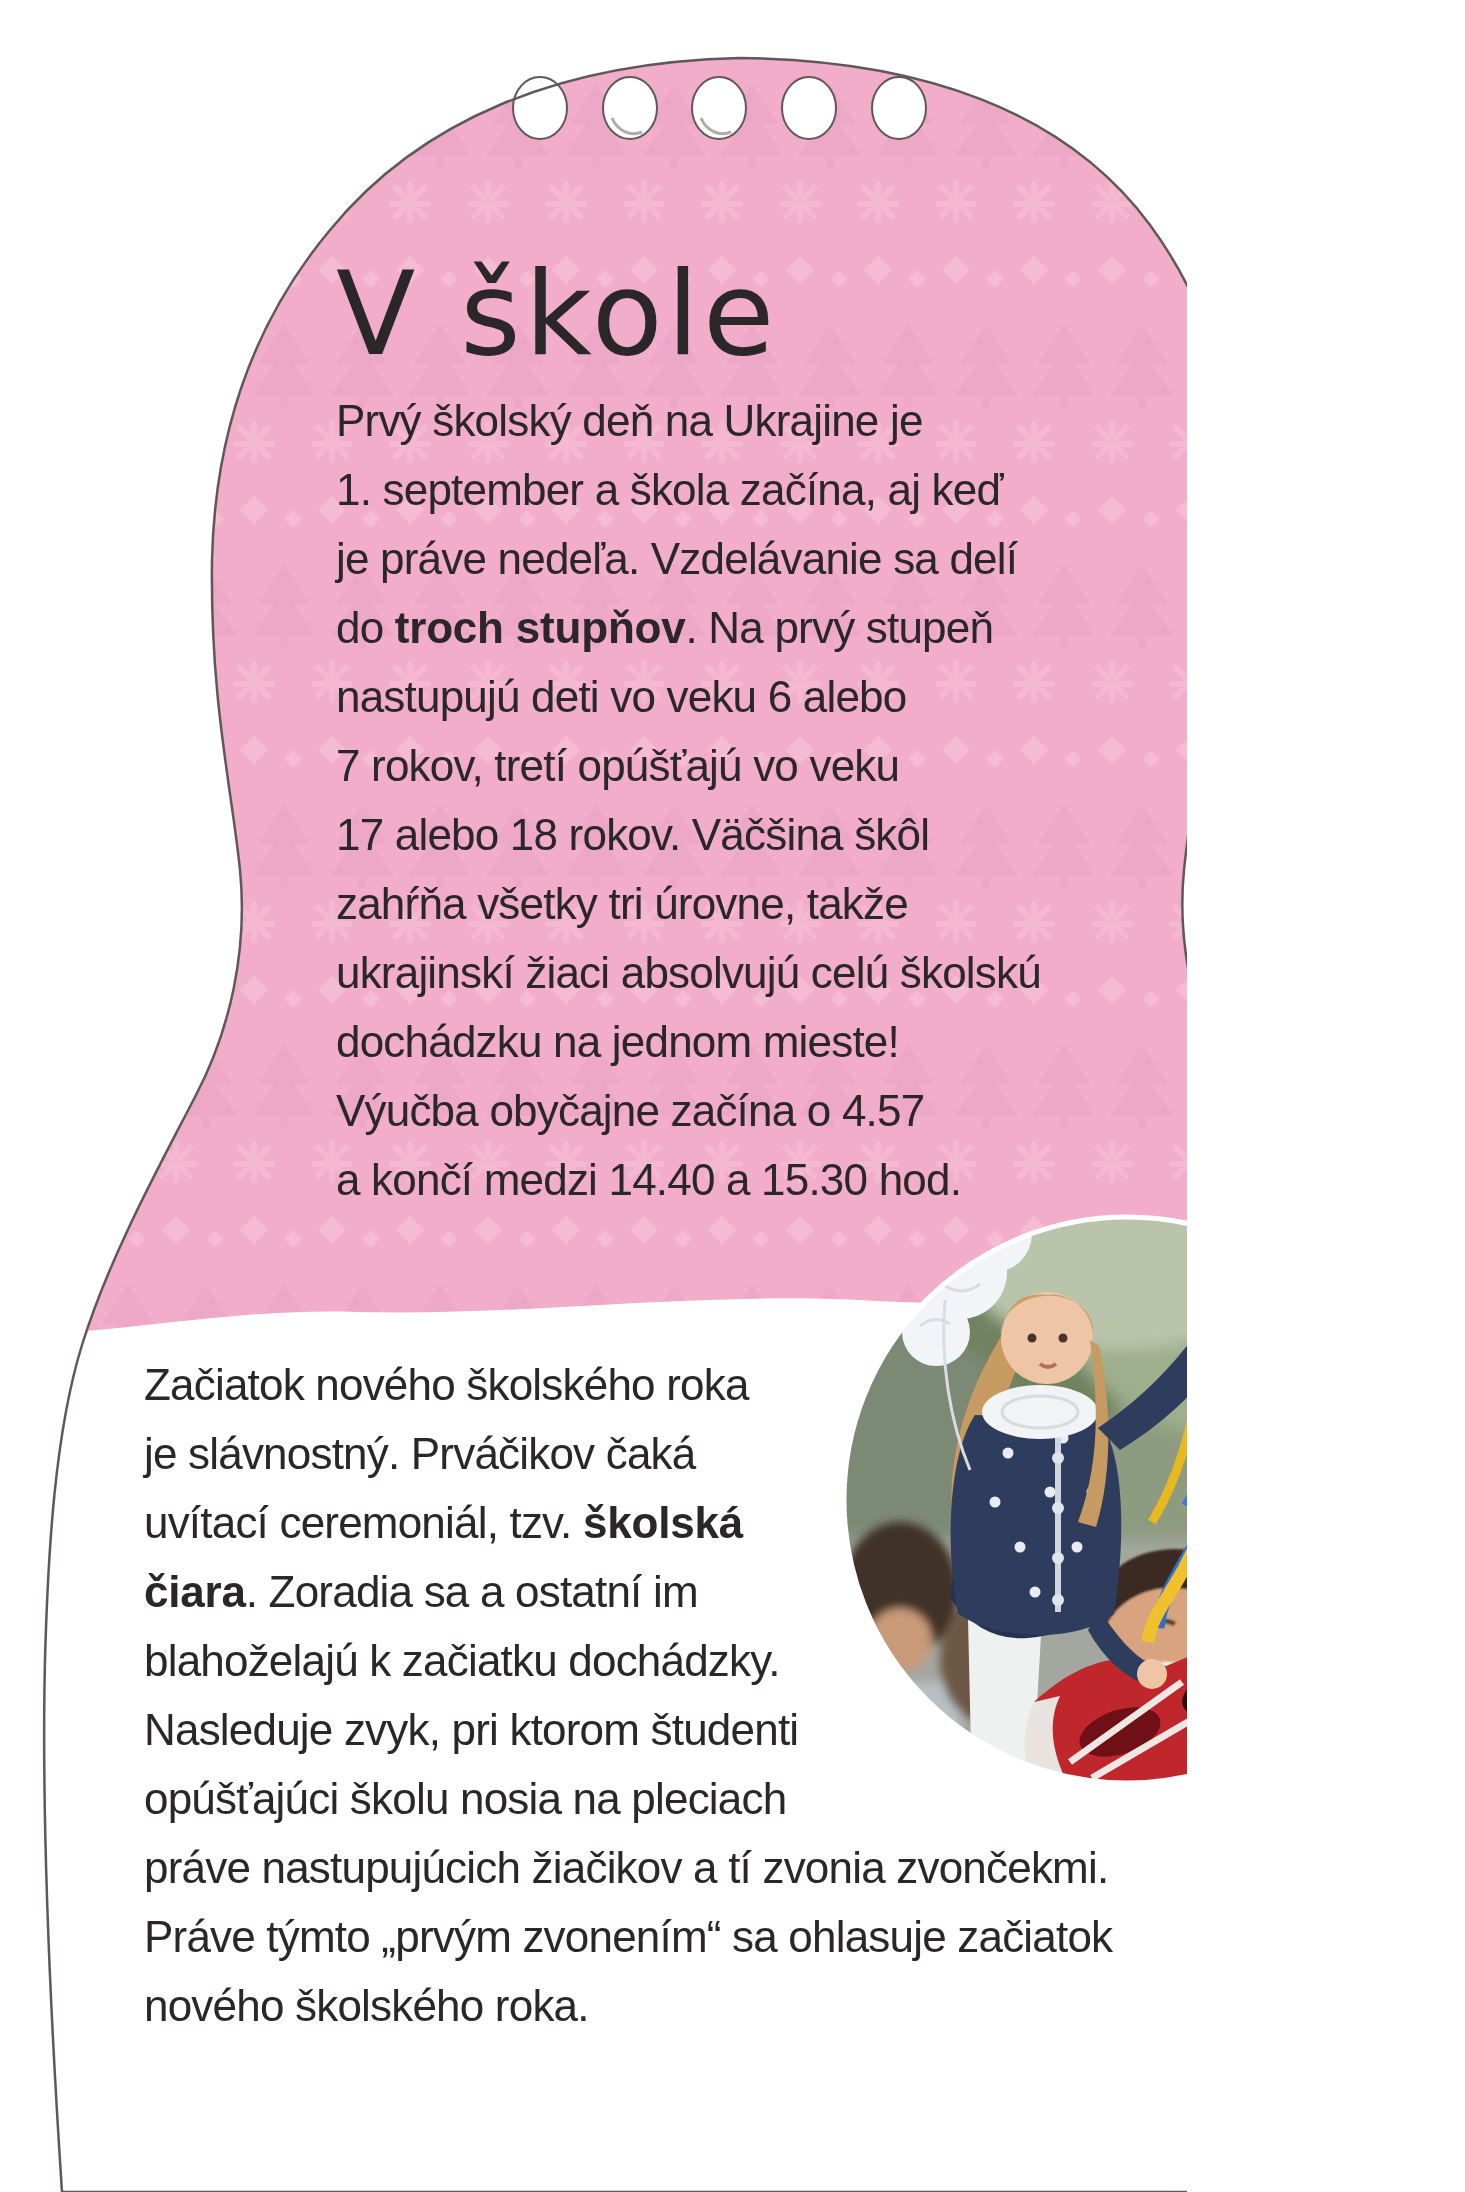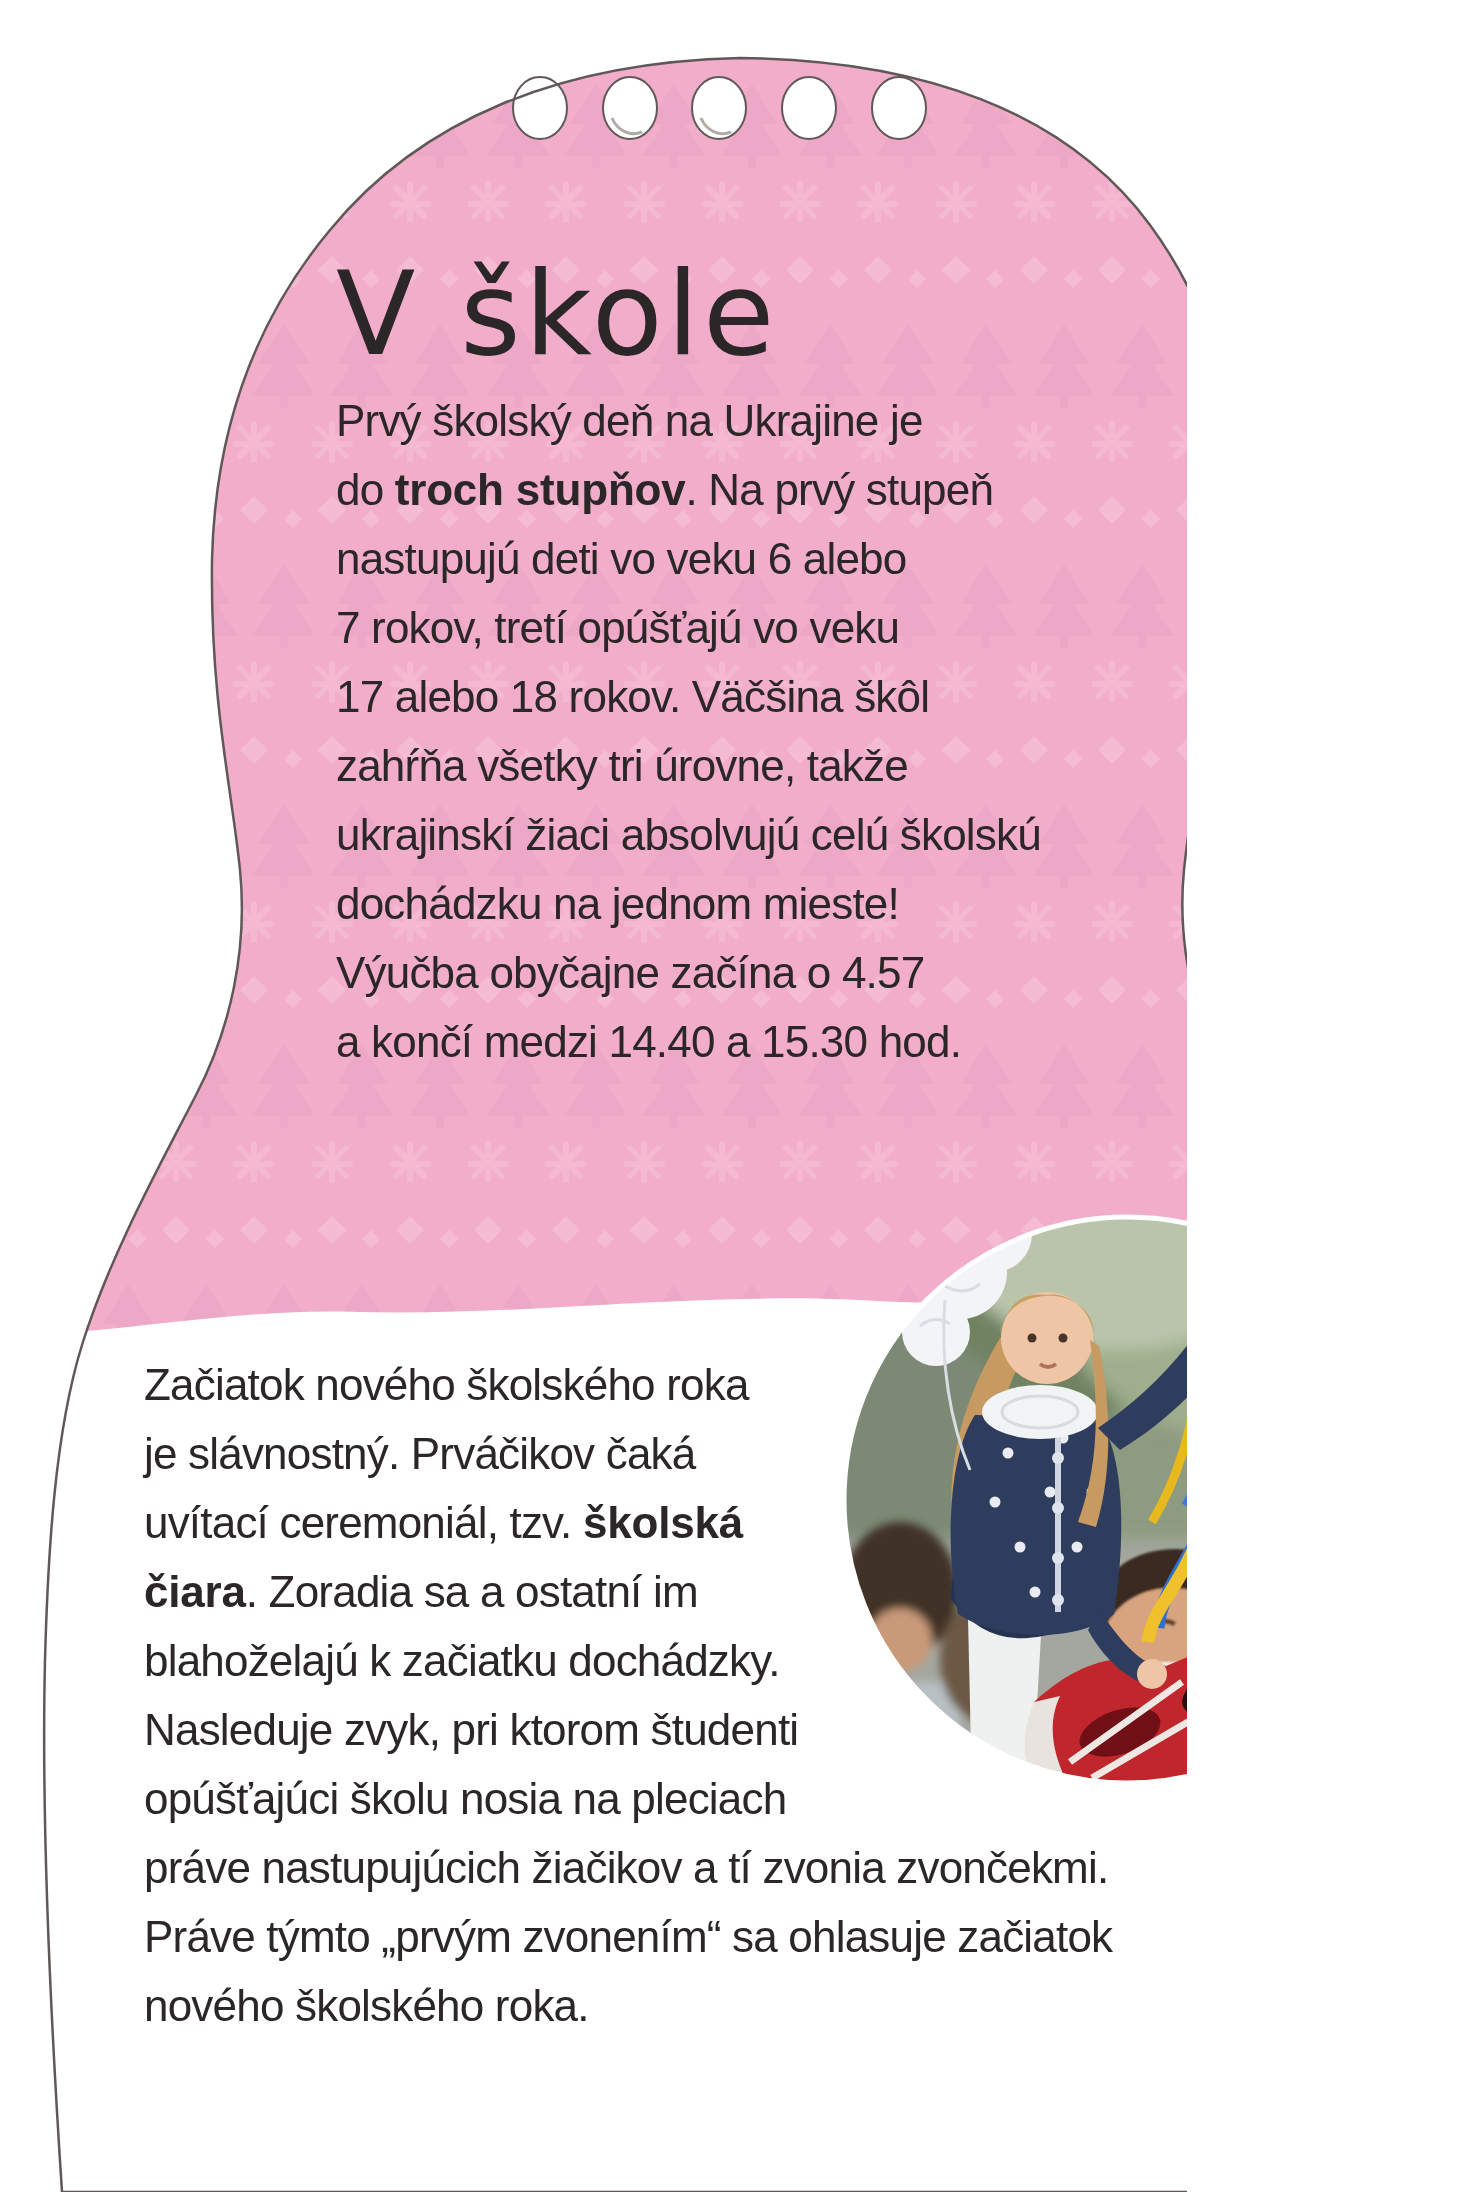--- a/index.html
+++ b/index.html
@@ -218,20 +218,22 @@
       <circle cx="1127" cy="1500" r="283" fill="none" stroke="#ffffff" stroke-width="5"></circle>
     </g>
 
     <use href="#dollPath" fill="none" stroke="#5f5856" stroke-width="2.5"></use>
   </svg>
 
   <h1 class="title">V škole</h1>
 
   <div class="para pink-para">
       <div class="line"><span>Prvý školský deň na Ukrajine je</span></div>
+      <div class="line"><span>1. september a škola začína, aj keď</span></div>
+      <div class="line"><span>je práve nedeľa. Vzdelávanie sa delí</span></div>
       <div class="line"><span>do </span><span class="b">troch stupňov</span><span>. Na prvý stupeň</span></div>
       <div class="line"><span>nastupujú deti vo veku 6 alebo</span></div>
       <div class="line"><span>7 rokov, tretí opúšťajú vo veku</span></div>
       <div class="line"><span>17 alebo 18 rokov. Väčšina škôl</span></div>
       <div class="line"><span>zahŕňa všetky tri úrovne, takže</span></div>
       <div class="line"><span>ukrajinskí žiaci absolvujú celú školskú</span></div>
       <div class="line"><span>dochádzku na jednom mieste!</span></div>
       <div class="line"><span>Výučba obyčajne začína o 4.57</span></div>
       <div class="line"><span>a končí medzi 14.40 a 15.30 hod.</span></div>
     </div>

